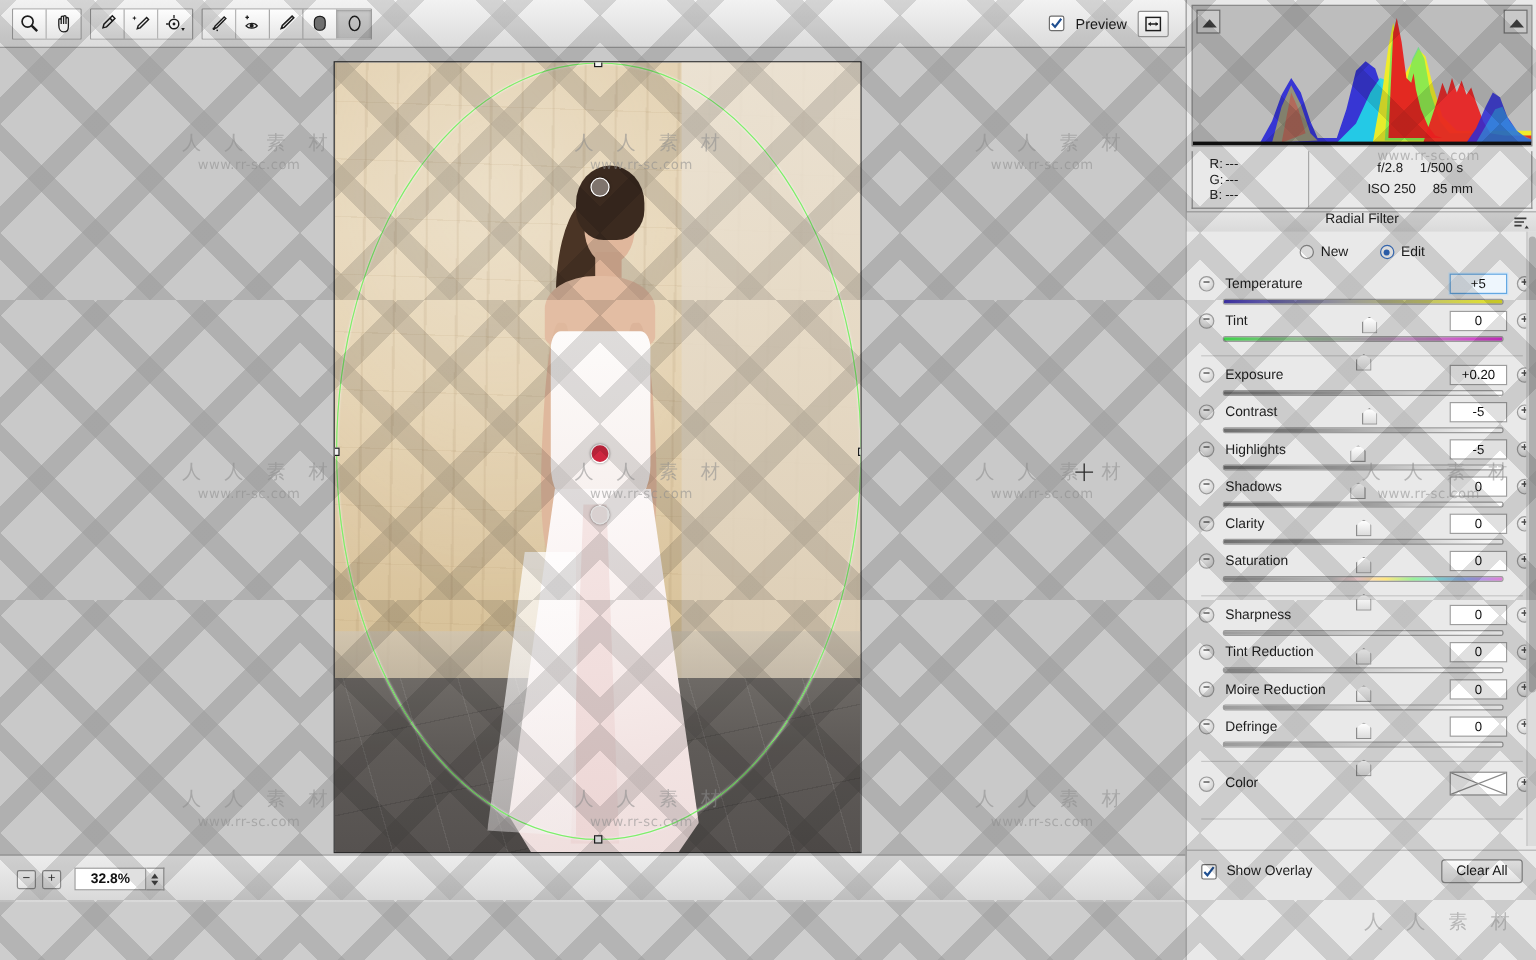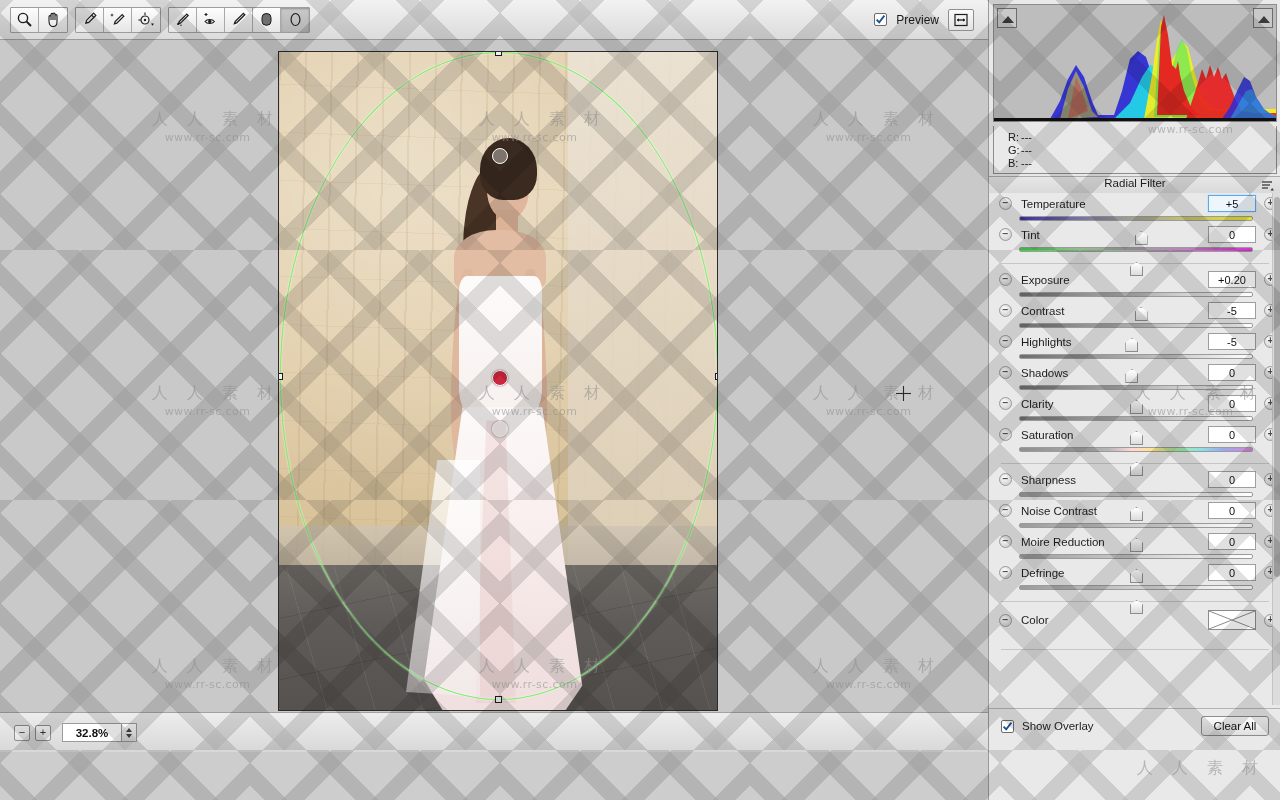--- a/index.html
+++ b/index.html
@@ -444,33 +444,55 @@
           <span></span>
         </div>
     </div>
 
     <div class="info">
       <div class="rgb-col">
         <div><span class="k">R:</span><span>---</span></div>
         <div><span class="k">G:</span><span>---</span></div>
         <div><span class="k">B:</span><span>---</span></div>
       </div>
+      <div class="cam-col">
+        <div class="cam-row">
+          <span>f/2.8</span>
+          <span>1/500 s</span>
+        </div>
+        <div class="cam-row">
+          <span>ISO 250</span>
+          <span>85 mm</span>
+        </div>
+      </div>
     </div>
 
     <div class="panel-title">
       <span>Radial Filter</span>
       <svg class="panel-menu" viewBox="0 0 14 11">
         <line x1="1" y1="2" x2="11" y2="2" stroke="#3b3b3b" stroke-width="1.3"></line>
         <line x1="1" y1="5" x2="9" y2="5" stroke="#3b3b3b" stroke-width="1.3"></line>
         <line x1="1" y1="8" x2="7" y2="8" stroke="#3b3b3b" stroke-width="1.3"></line>
         <path d="M9.5 10.5l3.5 0 -1.8-2.6z" fill="#3b3b3b"></path>
       </svg>
     </div>
 
     <div class="panel-body">
+      <div class="mode-row">
+        <div class="mode">
+          <span class="radio"></span>
+          <span>New</span>
+        </div>
+        <div class="mode">
+          <span class="radio on">
+              <i></i>
+            </span>
+          <span>Edit</span>
+        </div>
+      </div>
 
       <div class="sliders" id="sliders">
           <div class="srow">
             <span class="mini minus">
               <b>−</b>
             </span>
             <span class="lbl">Temperature</span>
             <span class="val focus">+5</span>
             <span class="mini plus">
               <b>+</b>
@@ -582,21 +604,21 @@
               <b>+</b>
             </span>
             <span class="track plain">
               <span class="knob" style="left:50%"></span>
             </span>
           </div>
           <div class="srow">
             <span class="mini minus">
               <b>−</b>
             </span>
-            <span class="lbl">Noise Contrast</span>
+            <span class="lbl">Tint Reduction</span>
             <span class="val">0</span>
             <span class="mini plus">
               <b>+</b>
             </span>
             <span class="track plain">
               <span class="knob" style="left:50%"></span>
             </span>
           </div>
           <div class="srow">
             <span class="mini minus">

